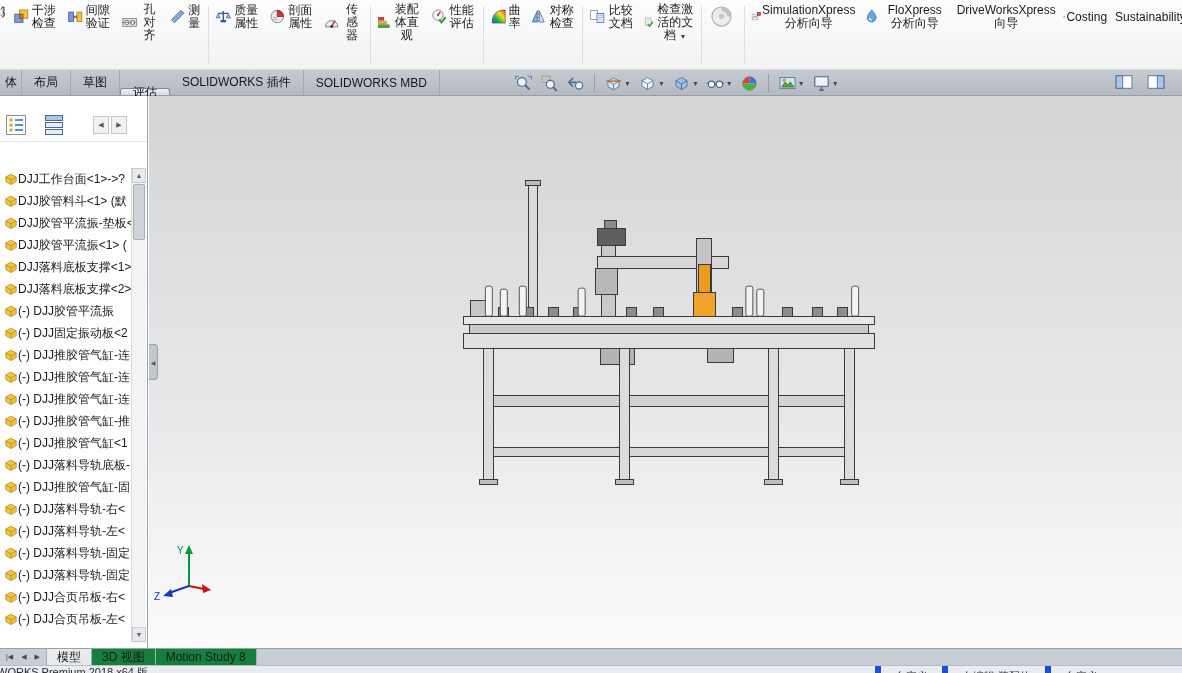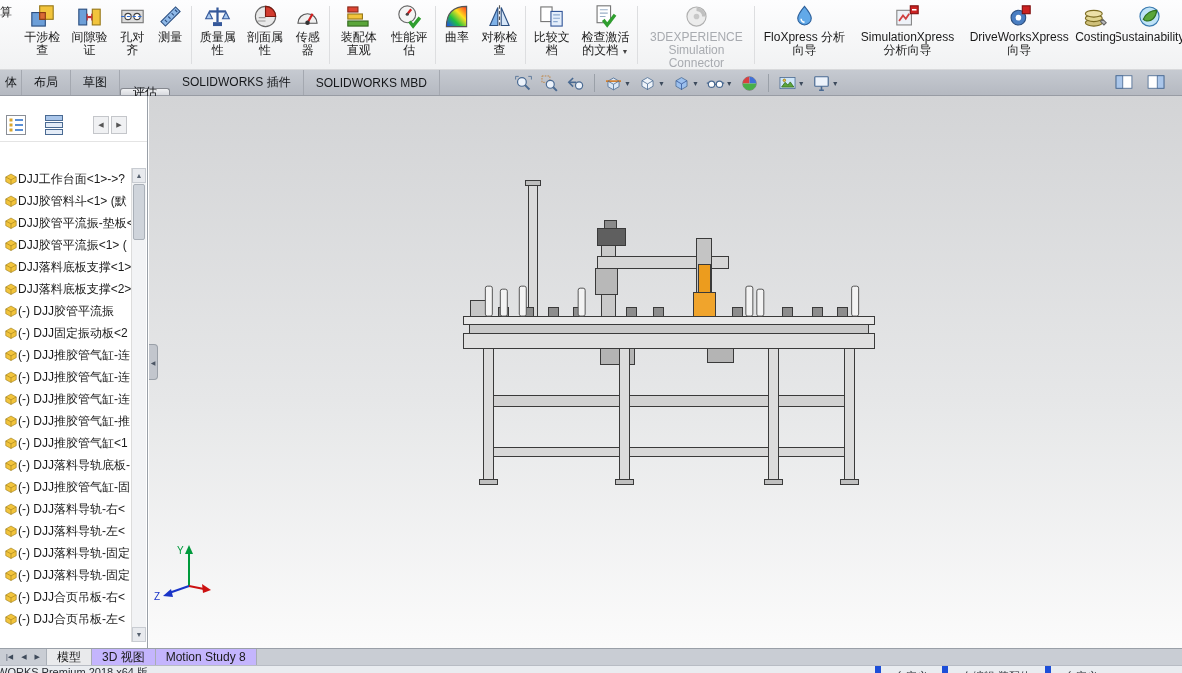--- a/index.html
+++ b/index.html
@@ -4,21 +4,21 @@
 <style>
 *{box-sizing:border-box;margin:0;padding:0}
 html,body{width:1182px;height:673px;overflow:hidden}
 body{font-family:"Liberation Sans","DejaVu Sans",sans-serif;font-size:12px;color:#1a1a1a;background:#fff;position:relative}
 .app{position:absolute;inset:0}
 
 
 .ribbon{position:absolute;left:0;top:0;width:1182px;height:70px;background:linear-gradient(#fdfdfe,#f1f2f3);border-bottom:1px solid #d8d9db;display:flex;align-items:flex-start;overflow:hidden}
 .ribbon-partial{width:16px;overflow:hidden;padding-top:4px;white-space:nowrap}
 .ribbon-items{display:flex;align-items:flex-start;padding-top:2px;margin-left:4px}
-.ribbon-item{display:flex;flex-direction:column;align-items:center;text-align:center;padding:1px 4px;max-width:54px;min-width:38px;line-height:13px;max-height:69px;overflow:hidden;cursor:default}
+.ribbon-item{display:flex;flex-direction:row;align-items:center;text-align:center;padding:1px 4px;max-width:54px;min-width:38px;line-height:13px;max-height:69px;overflow:hidden;cursor:default}
 .ribbon-item .ricon{width:27px;height:27px;display:block;margin-bottom:1px}
 .ribbon-item .ricon svg{width:100%;height:100%;display:block}
 .ribbon-item.wide{max-width:112px}
 .ribbon-item.wcjk{max-width:60px}
 .ribbon-item.disabled{color:#a8abb0}
 .ribbon-sep{width:1px;background:#dddee0;margin:4px 2px;height:58px;flex:0 0 1px}
 .rdrop{font-size:7px;color:#444}
 
 
 .tabstrip{position:absolute;left:0;top:70px;width:1182px;height:26px;background:linear-gradient(#c6cad1,#b5b9c1);border-bottom:1px solid #989ca4;display:flex;align-items:stretch}
@@ -53,21 +53,21 @@
 
 .viewport{position:absolute;left:149px;top:0;width:1033px;height:552px;background:linear-gradient(180deg,#d3d4d6 0%,#e6e7e8 55%,#fbfbfb 100%)}
 .model{position:absolute;left:0;top:0;width:1033px;height:550px}
 .triad{position:absolute;left:4px;top:444px;width:62px;height:62px}
 .splitter-handle{position:absolute;left:0;top:248px;width:9px;height:36px;background:#c2c6cd;border:1px solid #9aa0a8;border-left:none;border-radius:0 4px 4px 0;display:flex;align-items:center;justify-content:center;font-size:6px;color:#4c5664}
 
 
 .bottom-bar{position:absolute;left:0;top:648px;width:1182px;height:17px;background:#c9cdd4;border-top:1px solid #9aa0a8;display:flex;align-items:stretch}
 .bnav{display:flex;align-items:center;padding:0 4px;gap:4px;border-right:1px solid #aab0b8}
 .bnav-btn{font-size:7px;color:#3e4a5a;padding:0 2px;white-space:nowrap}
-.btab{padding:0 10px;display:flex;align-items:center;font-size:12px;border-right:1px solid #a8acb4;background:#c4b5fd;white-space:nowrap}
+.btab{padding:0 10px;display:flex;align-items:center;font-size:12px;border-right:1px solid #a8acb4;background:#15803d;white-space:nowrap}
 .btab.active{background:#e9eaec}
 .statusbar{position:absolute;left:0;top:665px;width:1182px;height:8px;background:#e9ecf0;border-top:1px solid #b8bcc4;overflow:hidden;display:flex;font-size:11px;line-height:13px;color:#2a2d33}
 .status-left{margin-left:-36px;white-space:nowrap}
 .status-right{margin-left:auto;display:flex;margin-right:70px}
 .sr-item{padding:4px 14px;border-left:6px solid #1d4ed8;white-space:nowrap}
 </style>
 </head>
 <body>
 
 <div class="app">
@@ -223,42 +223,41 @@
         </div>
         <div class="ribbon-sep"></div>
         <div class="ribbon-item disabled wide">
           <span class="ricon">
             <svg viewBox="0 0 24 24" xmlns="http://www.w3.org/2000/svg">
               <circle cx="12" cy="12" r="8.5" fill="#ececec" stroke="#b0b0b0"></circle>
               <path d="M12 5.5a6.5 6.5 0 016.5 6.5" fill="none" stroke="#c0c0c0" stroke-width="3"></path>
               <circle cx="12" cy="12" r="2.5" fill="#c8c8c8"></circle>
             </svg>
           </span>
-          <span class="rlabel">3DEXPERIENCE Simulation Connector</span>
         </div>
         <div class="ribbon-sep"></div>
-        <div class="ribbon-item wide">
-          <span class="ricon">
-            <svg viewBox="0 0 24 24" xmlns="http://www.w3.org/2000/svg">
-              <path d="M12 3c4 4.8 6 7.8 6 10.5a6 6 0 11-12 0C6 10.8 8 7.8 12 3z" fill="#62a9e8" stroke="#2c5f9a"></path>
-              <path d="M9 14a3 3 0 003 3" stroke="#fff" fill="none" stroke-width="1.4"></path>
-            </svg>
-          </span>
-          <span class="rlabel">FloXpress 分析向导</span>
-        </div>
         <div class="ribbon-item wide">
           <span class="ricon">
             <svg viewBox="0 0 24 24" xmlns="http://www.w3.org/2000/svg">
               <rect x="2.5" y="6.5" width="13" height="13" fill="#eef2f8" stroke="#888"></rect>
               <path d="M4.5 16l3.5-5 2.5 3 3-4.5" fill="none" stroke="#d04040" stroke-width="1.6"></path>
               <rect x="14.5" y="2.5" width="7" height="7" fill="#cc2222" stroke="#801010"></rect>
               <path d="M16 6h4" stroke="#fff" stroke-width="1.4"></path>
             </svg>
           </span>
           <span class="rlabel">SimulationXpress 分析向导</span>
+        </div>
+        <div class="ribbon-item wide">
+          <span class="ricon">
+            <svg viewBox="0 0 24 24" xmlns="http://www.w3.org/2000/svg">
+              <path d="M12 3c4 4.8 6 7.8 6 10.5a6 6 0 11-12 0C6 10.8 8 7.8 12 3z" fill="#62a9e8" stroke="#2c5f9a"></path>
+              <path d="M9 14a3 3 0 003 3" stroke="#fff" fill="none" stroke-width="1.4"></path>
+            </svg>
+          </span>
+          <span class="rlabel">FloXpress 分析向导</span>
         </div>
         <div class="ribbon-item wide">
           <span class="ricon">
             <svg viewBox="0 0 24 24" xmlns="http://www.w3.org/2000/svg">
               <circle cx="11" cy="13" r="6.5" fill="#4a7ec2" stroke="#2c4f80"></circle>
               <circle cx="11" cy="13" r="2.5" fill="#fff"></circle>
               <rect x="14.5" y="2.5" width="7" height="7" fill="#cc2222" stroke="#801010"></rect>
             </svg>
           </span>
           <span class="rlabel">DriveWorksXpress 向导</span>

